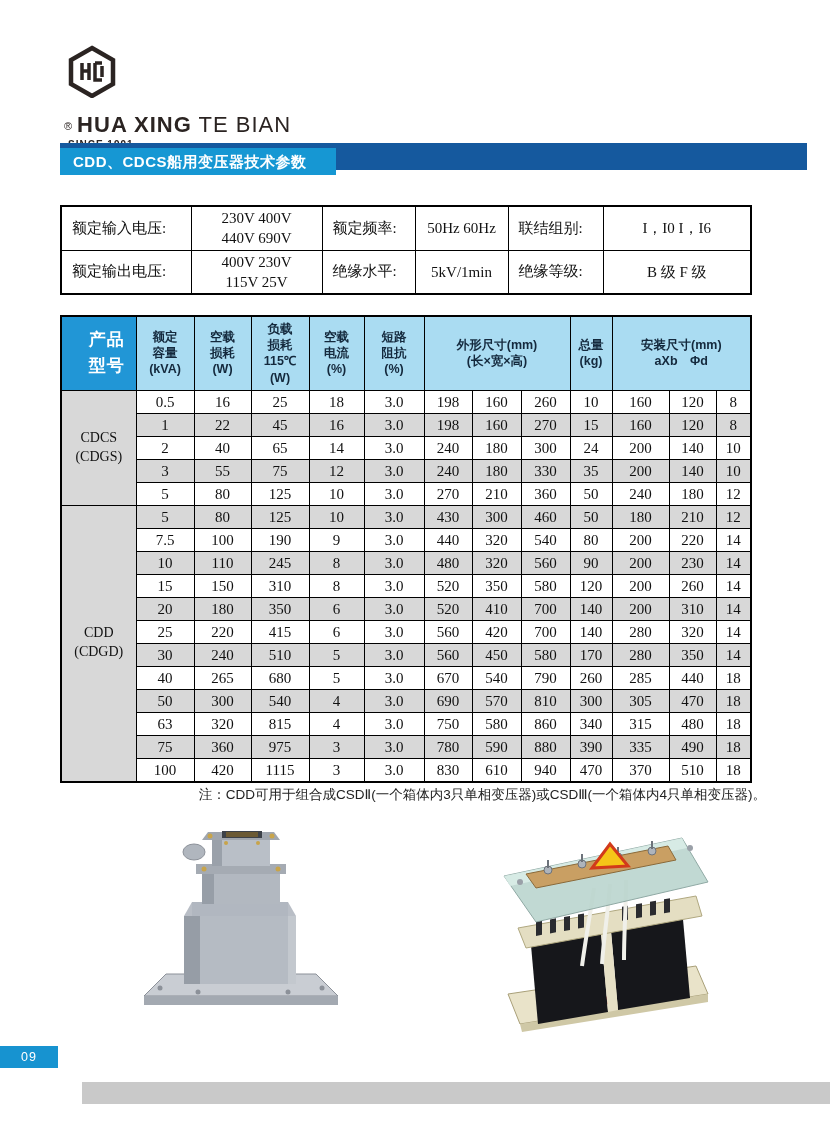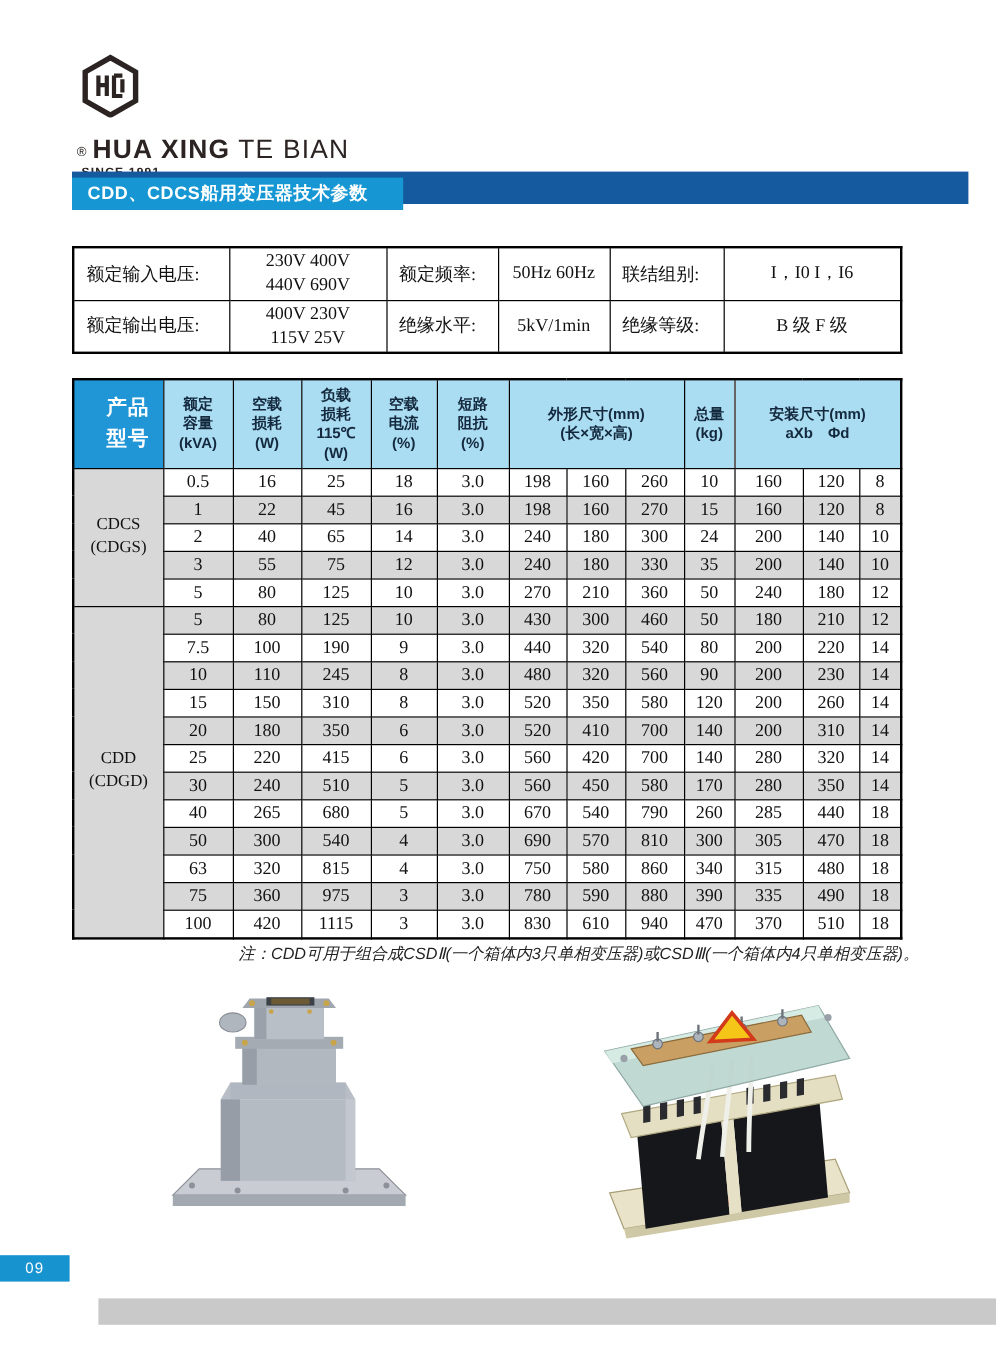--- a/index.html
+++ b/index.html
@@ -45,21 +45,21 @@
   .main-table{width:690px;border:2px solid #000;}
   .main-table th,.main-table td{border:1px solid #000;text-align:center;padding:0;overflow:hidden;}
   .main-table thead th{background:var(--header-fill);color:#14293d;
     font-family:"Liberation Sans",sans-serif;font-weight:600;font-size:12.5px;line-height:1.3;height:74px;}
   .main-table th.product{background:var(--product-blue);color:#fff;font-size:17px;font-weight:700;line-height:1.55;letter-spacing:1px;padding-left:16px;}
   .main-table tbody td{font-family:"Liberation Serif","DejaVu Serif",serif;font-size:15px;line-height:22px;height:22px;color:#111;}
   .main-table tbody tr:nth-child(even) td{background:var(--stripe);}
   .main-table tbody td.model{background:var(--stripe);font-size:14px;line-height:1.35;}
 
   
-  .note{left:60px;top:786px;width:706px;text-align:right;font-size:13.5px;color:#222;font-style:italic;}
+  .note{left:60px;top:786px;width:706px;text-align:right;font-size:13.5px;color:#222;}
 
   
   .photo-left{left:138px;top:826px;}
   .photo-right{left:490px;top:816px;}
 
   
   .page-num{left:0;top:1046px;width:58px;height:22px;background:var(--bar-blue);
     color:#fff;font-size:12.5px;line-height:22px;text-align:center;letter-spacing:1px;}
   .page-rule{left:82px;top:1082px;width:748px;height:22px;background:var(--bar-gray);}
 </style>

